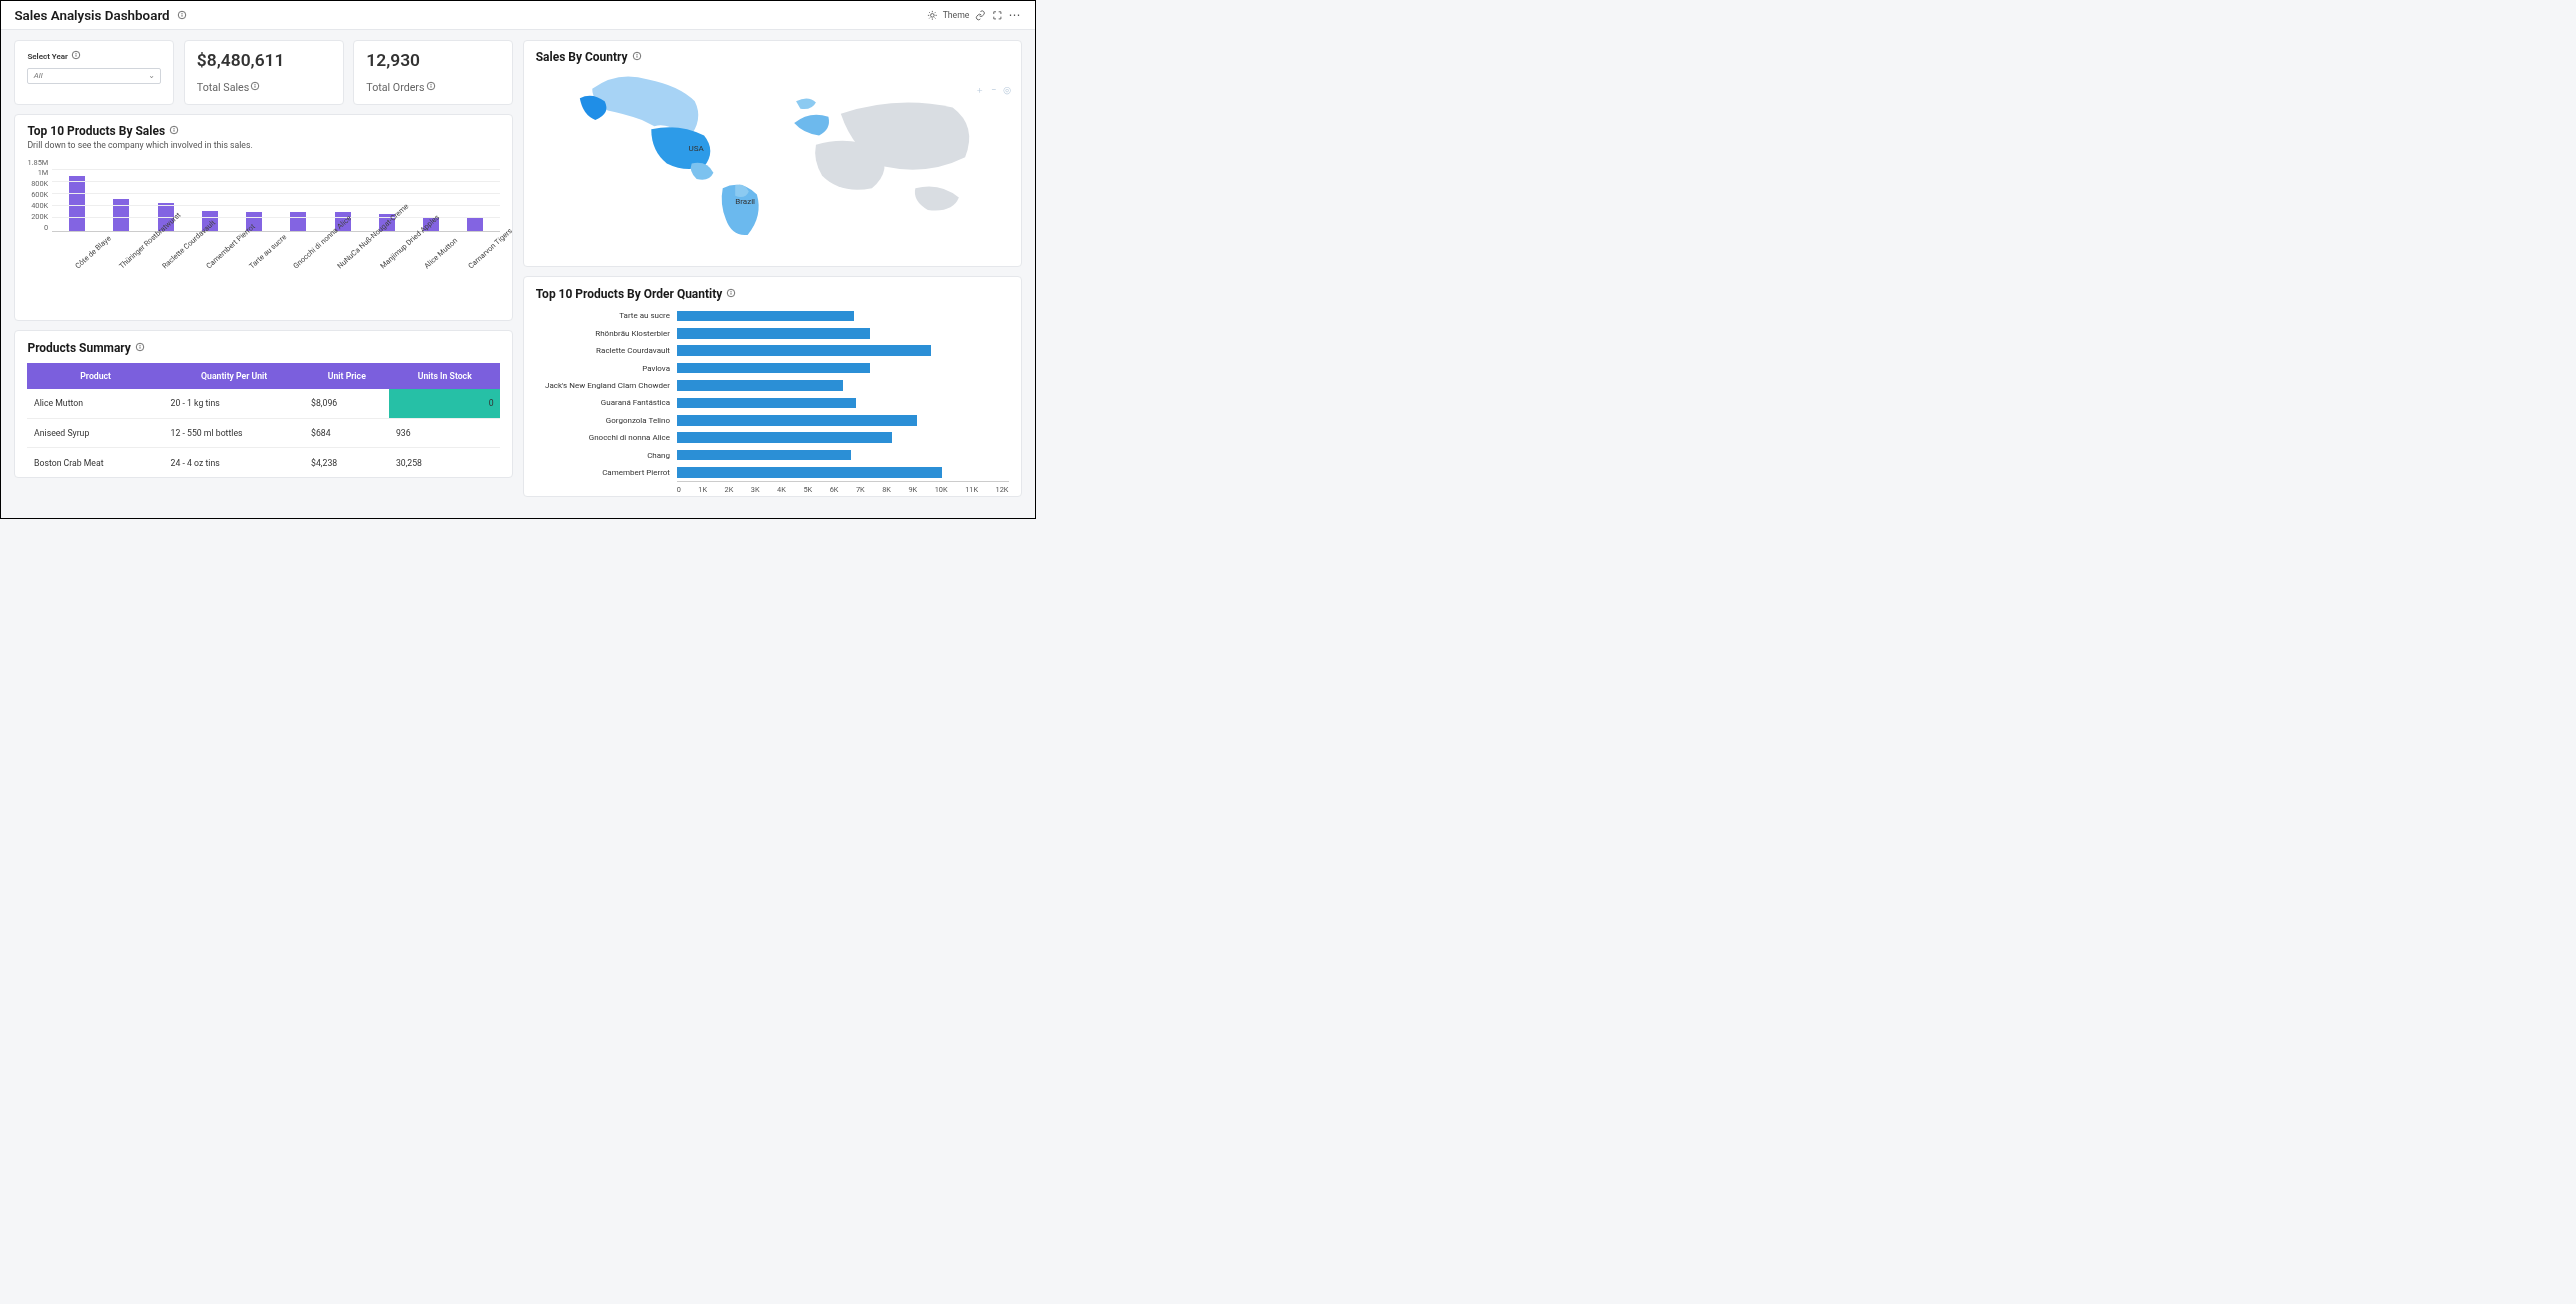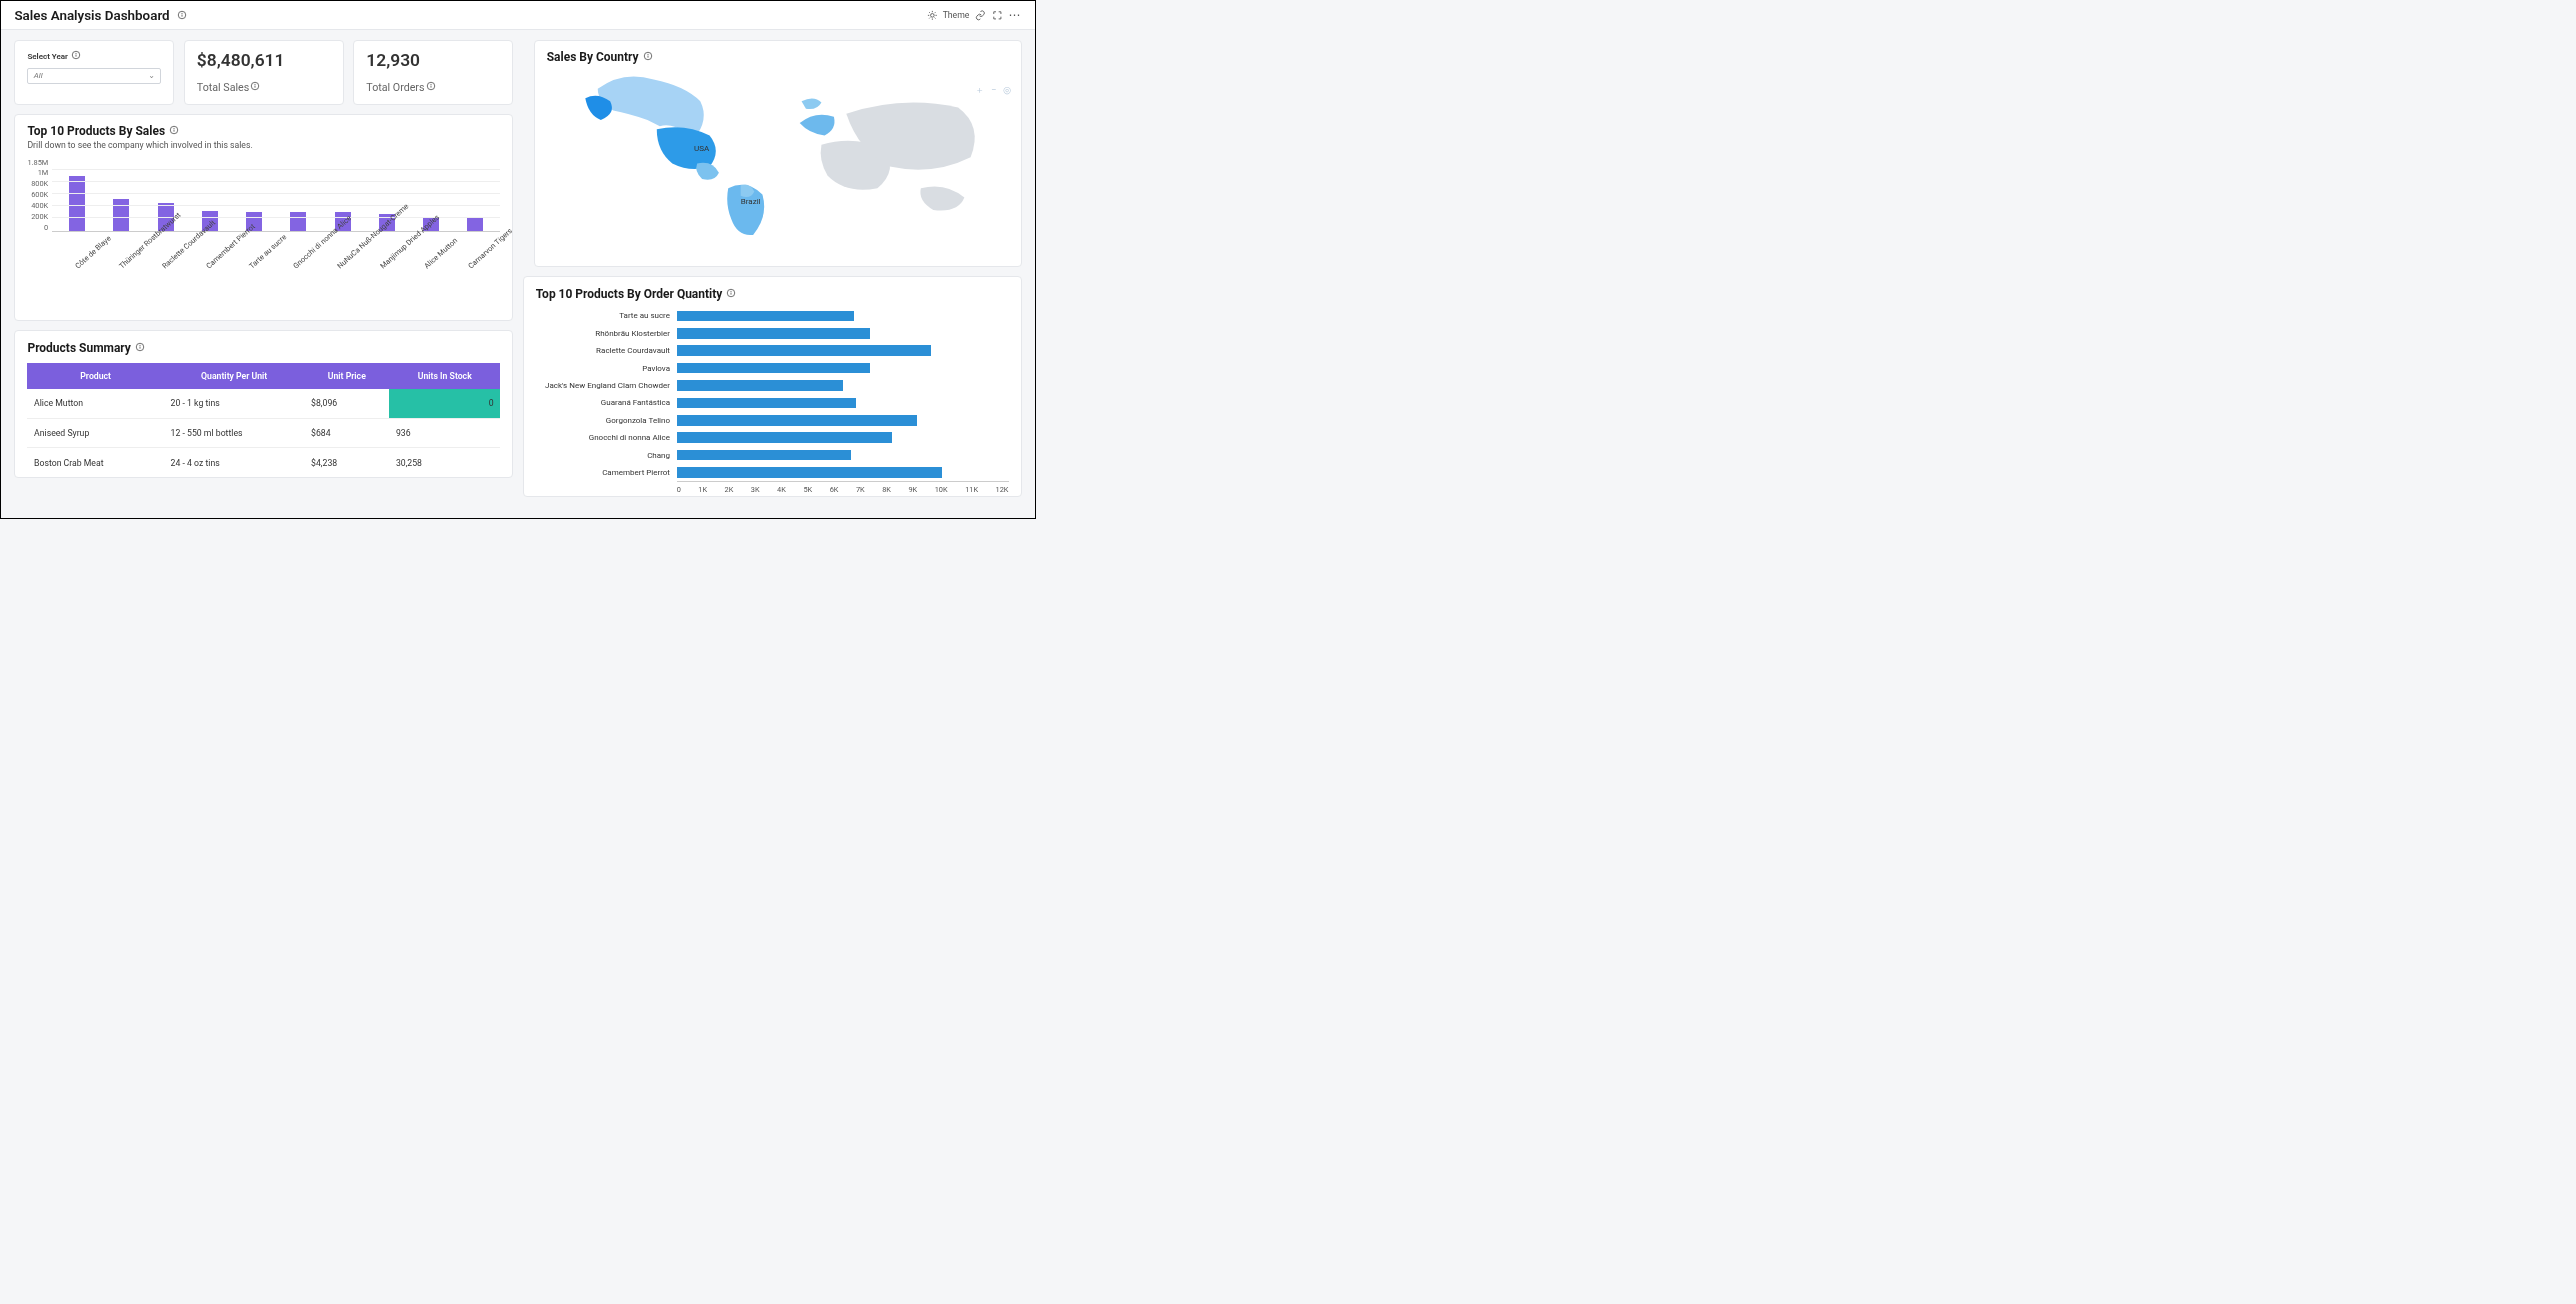--- a/index.html
+++ b/index.html
@@ -42,21 +42,21 @@
 .xlabel { font-size: 7.4px; color: #444; transform: rotate(-42deg); transform-origin: top right; text-align: right; width: 40px; white-space: nowrap; margin-top: 5.4px; }
 
 
 .table { width: 100%; border-collapse: collapse; margin-top: 8px; font-size: 8.7px; }
 .table thead th { background: #7b5fdd; color: #fff; font-weight: 600; text-align: center; padding: 8px 6.7px; }
 .table td { border-bottom: 0.7px solid #eee; padding: 9.4px 6.7px; color: #333; }
 .table td.num { text-align: left; }
 .cell-zero { background: #26c0a6; color: #fff; text-align: right; }
 
 
-.map-card { height: 227px; position: relative; margin-left: 11px; }
+.map-card { height: 227px; position: relative; }
 .map-tools { position: absolute; right: 9.4px; top: 43px; display: flex; gap: 6.7px; color: #bcd; font-size: 9.4px; }
 .map-svg { width: 100%; height: 174px; }
 .map-label { font-size: 13px; fill: #333; }
 
 
 .hbar-wrap { margin-top: 6.7px; }
 .hbar-row { display: flex; align-items: center; height: 17.4px; }
 .hbar-label { width: 141px; text-align: right; padding-right: 6.7px; font-size: 8px; color: #333; }
 .hbar-track { flex: 1; position: relative; height: 10.7px; }
 .hbar-fill { position: absolute; left: 0; top: 0; bottom: 0; background: #2b8fd6; }

